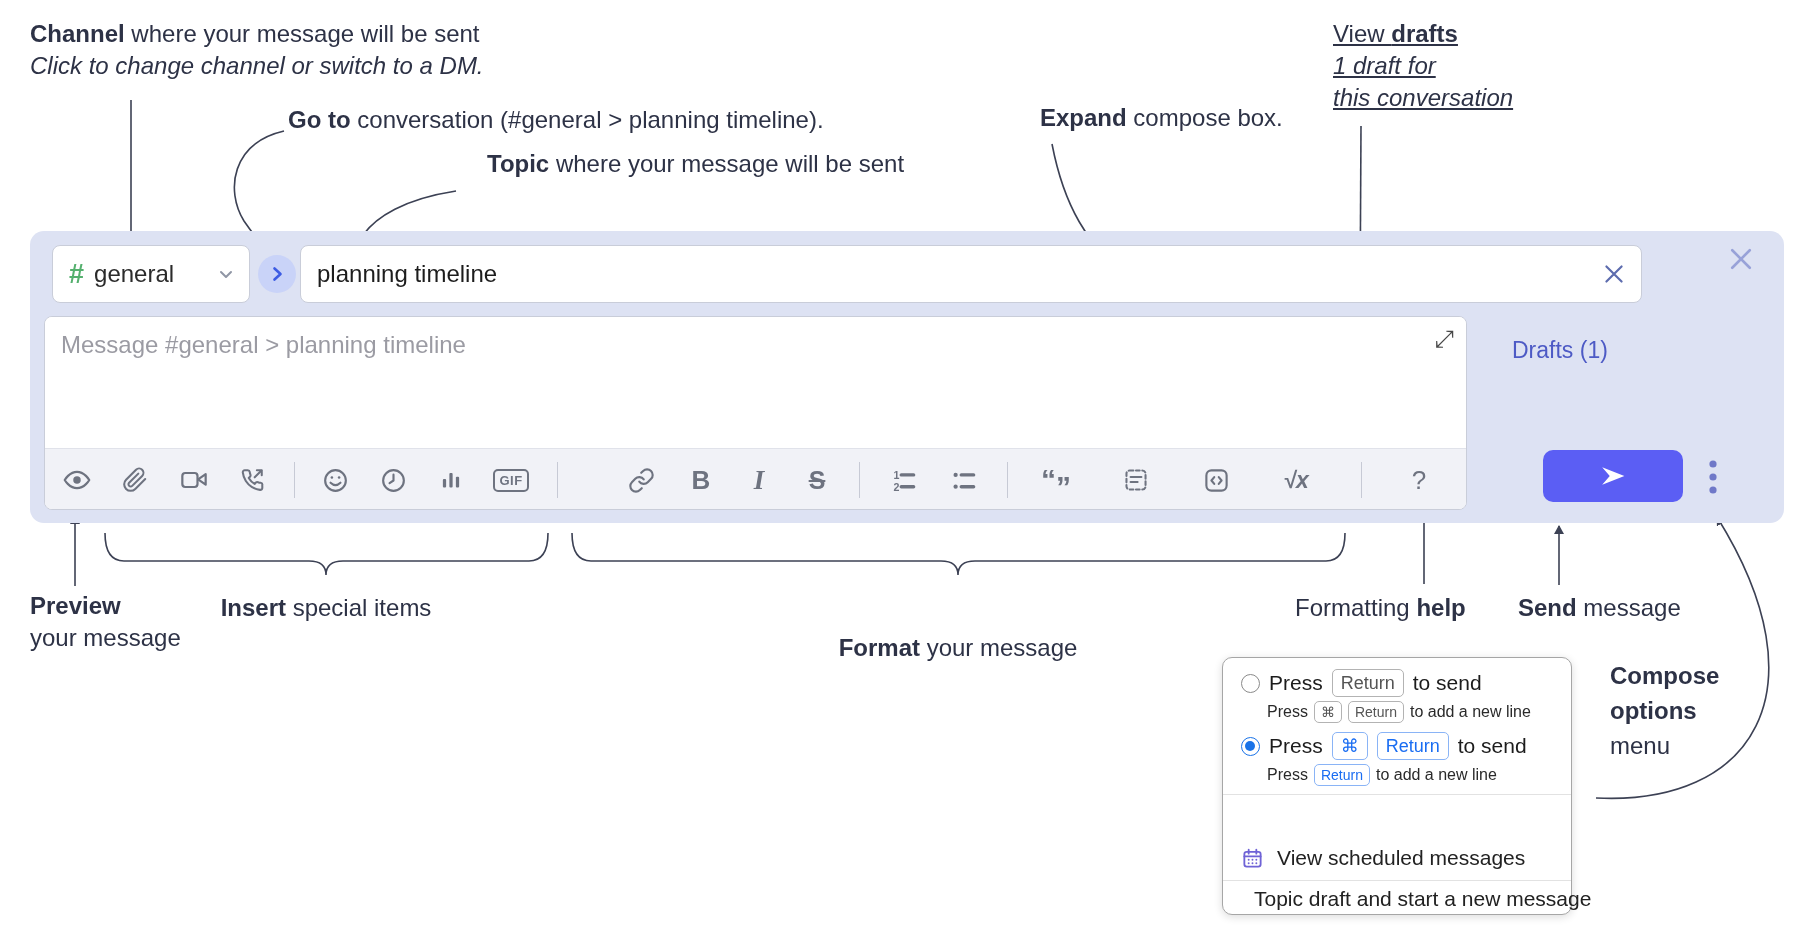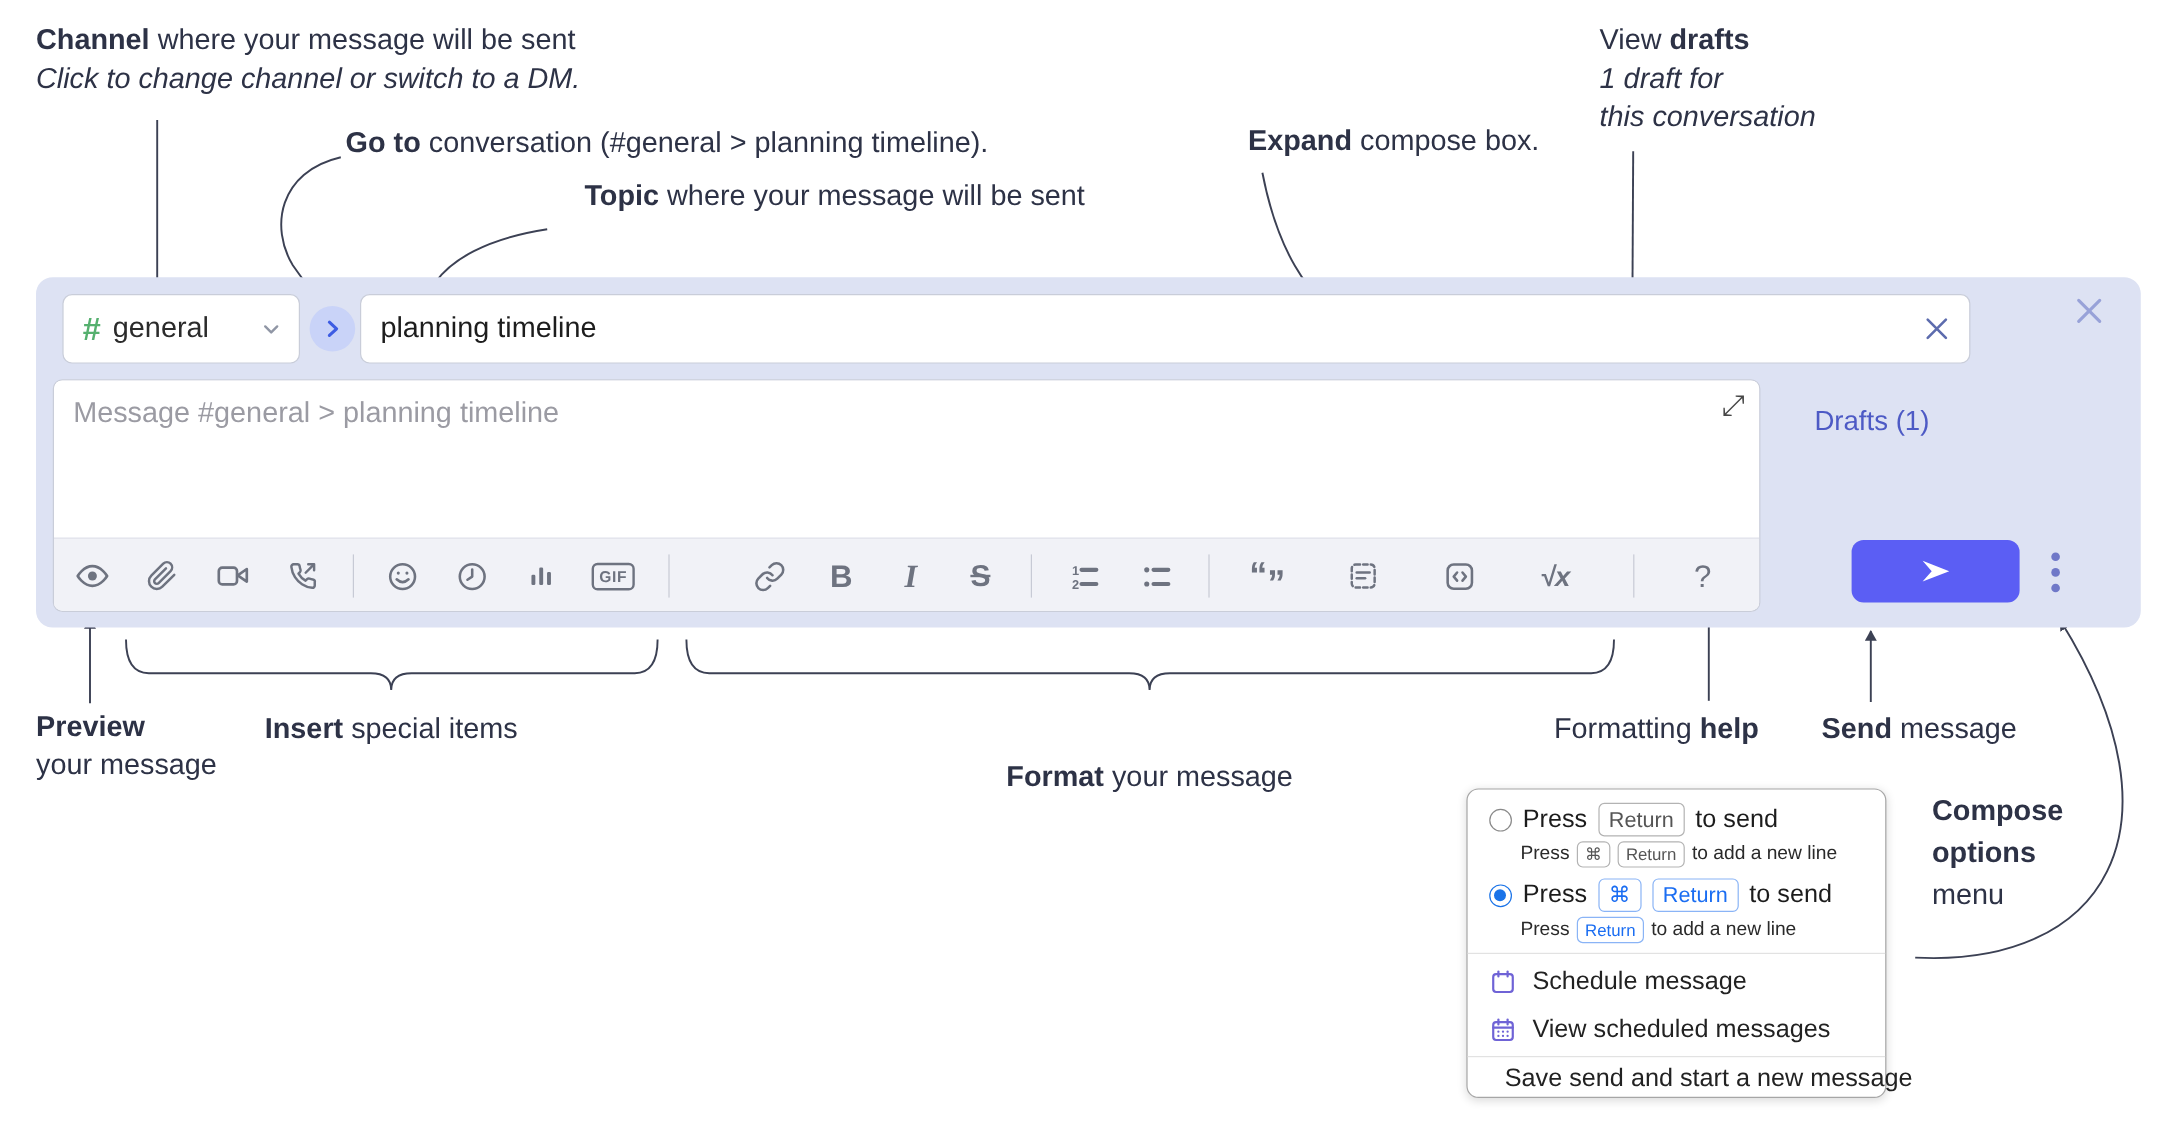--- a/index.html
+++ b/index.html
@@ -91,21 +91,21 @@
 </div>
 
 <div class="ann" style="left:487px;top:148px;">
   <span class="b">Topic</span><span> where your message will be sent</span>
 </div>
 
 <div class="ann" style="left:1040px;top:102px;">
   <span class="b">Expand</span><span> compose box.</span>
 </div>
 
-<div class="ann" style="left:1333px;top:18px;">
+<div class="ann" style="left:1333px;top:18px;text-decoration:underline;">
   <div><span>View </span><span class="b">drafts</span></div>
   <div class="it">1 draft for</div>
   <div class="it">this conversation</div>
 </div>
 
 <div id="compose">
 
   <div id="channel-box" class="whitebox">
     <span id="channel-hash">#</span>
     <span id="channel-name">general</span>
@@ -337,28 +337,20 @@
     <span class="pmain">to send</span>
   </div>
   <div class="prow" style="top:106px;height:22px;padding-left:26px;gap:6px;">
     <span class="psub">Press</span>
     <span class="kbd small blue">Return</span>
     <span class="psub">to add a new line</span>
   </div>
 
   <div class="pdivider" style="top:136px;"></div>
 
-  <div class="prow" style="top:142px;height:36px;gap:13px;">
-    <svg class="icon" width="23" height="23" viewBox="0 0 24 24" stroke="#6f63d6" stroke-width="1.9" fill="none" stroke-linecap="round">
-      <rect x="3.5" y="5" width="17" height="15.5" rx="2.5"></rect>
-        <path d="M8 2.8 V7"></path>
-        <path d="M16 2.8 V7"></path>
-    </svg>
-    <span class="mitem">Schedule message</span>
-  </div>
 
   <div class="prow" style="top:182px;height:36px;gap:13px;">
     <svg class="icon" width="23" height="23" viewBox="0 0 24 24" stroke="#6f63d6" stroke-width="1.9" fill="none" stroke-linecap="round">
       <rect x="3.5" y="5" width="17" height="15.5" rx="2.5"></rect>
         <path d="M8 2.8 V7"></path>
         <path d="M16 2.8 V7"></path>
         <path d="M3.5 9.8 H20.5"></path>
       <g fill="#6f63d6" stroke="none">
         <circle cx="8" cy="13.3" r="1"></circle>
           <circle cx="12" cy="13.3" r="1"></circle>
@@ -371,15 +363,15 @@
     <span class="mitem">View scheduled messages</span>
   </div>
 
   <div class="pdivider" style="top:222px;"></div>
 
   <div class="prow" style="top:228px;height:26px;gap:13px;">
     <svg class="icon" width="22" height="22" viewBox="0 0 24 24" stroke="#6f63d6" stroke-width="1.9" fill="none" stroke-linecap="round" stroke-linejoin="round">
       <path d="M6 2.8 h8.5 L19 7.3 v12.9 a1.8 1.8 0 0 1 -1.8 1.8 H6 a1.8 1.8 0 0 1 -1.8 -1.8 V4.6 A1.8 1.8 0 0 1 6 2.8 z"></path>
       <polyline points="8.8,13.6 11,15.8 15.2,11.3"></polyline>
     </svg>
-    <span class="mitem">Save send and start a new message</span>
+    <span class="mitem">Topic draft and start a new message</span>
   </div>
 </div>
 
 </body></html>

